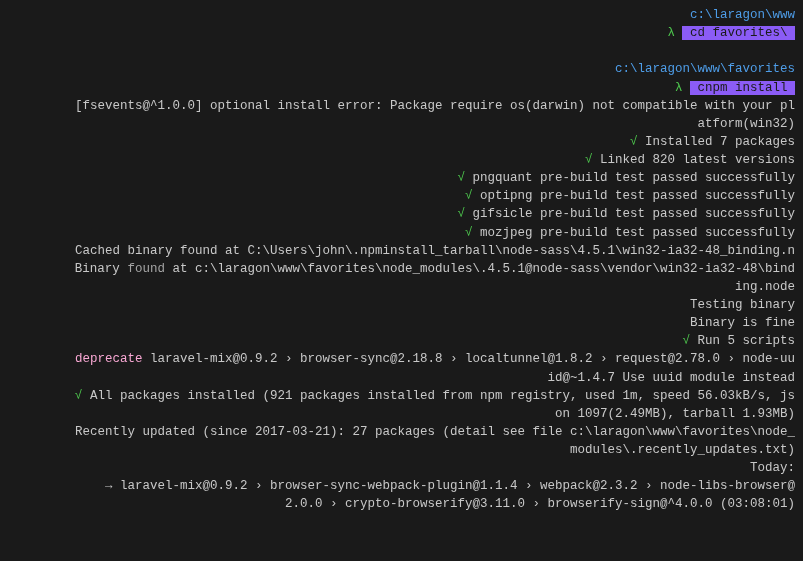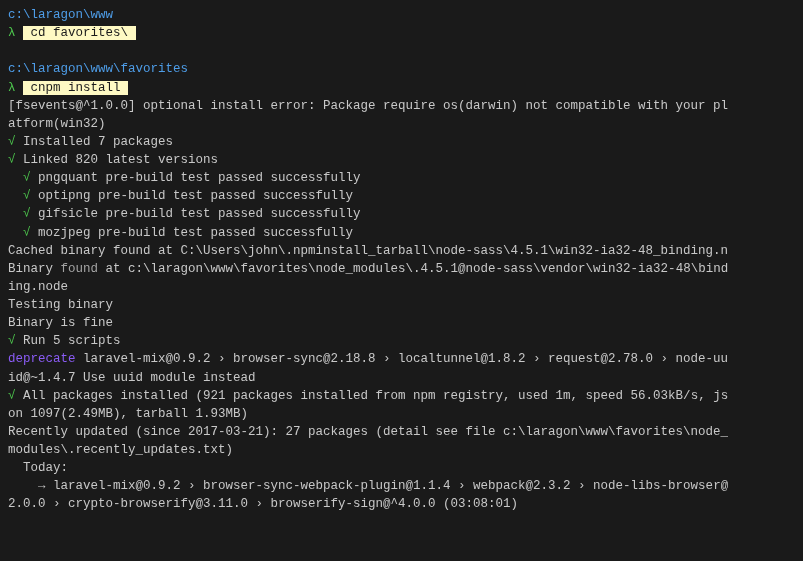--- a/index.html
+++ b/index.html
@@ -15,28 +15,29 @@
     }
     .terminal {
       background-color: #1a1a1a;
       padding: 6px 8px;
       width: 803px;
       min-height: 561px;
     }
     .line {
       white-space: pre-wrap;
       word-break: break-all;
+      text-align: right;
     }
     .highlight-box {
-      background-color: #fef9c3;
+      background-color: #8b5cf6;
       color: #1a1a1a;
       display: inline;
     }
     .green { color: #4ec94e; }
-    .yellow { color: #8b5cf6; }
+    .yellow { color: #f9a8d4; }
     .orange { color: #e8a030; }
     .path-blue { color: #4e9de8; }
   </style>
 </head>
 <body>
 
 <div class="terminal">
 
   <div class="line"><span class="path-blue">c:\laragon\www</span></div>
   <div class="line"><span class="green">λ</span> <span class="highlight-box"> cd favorites\ </span></div>

